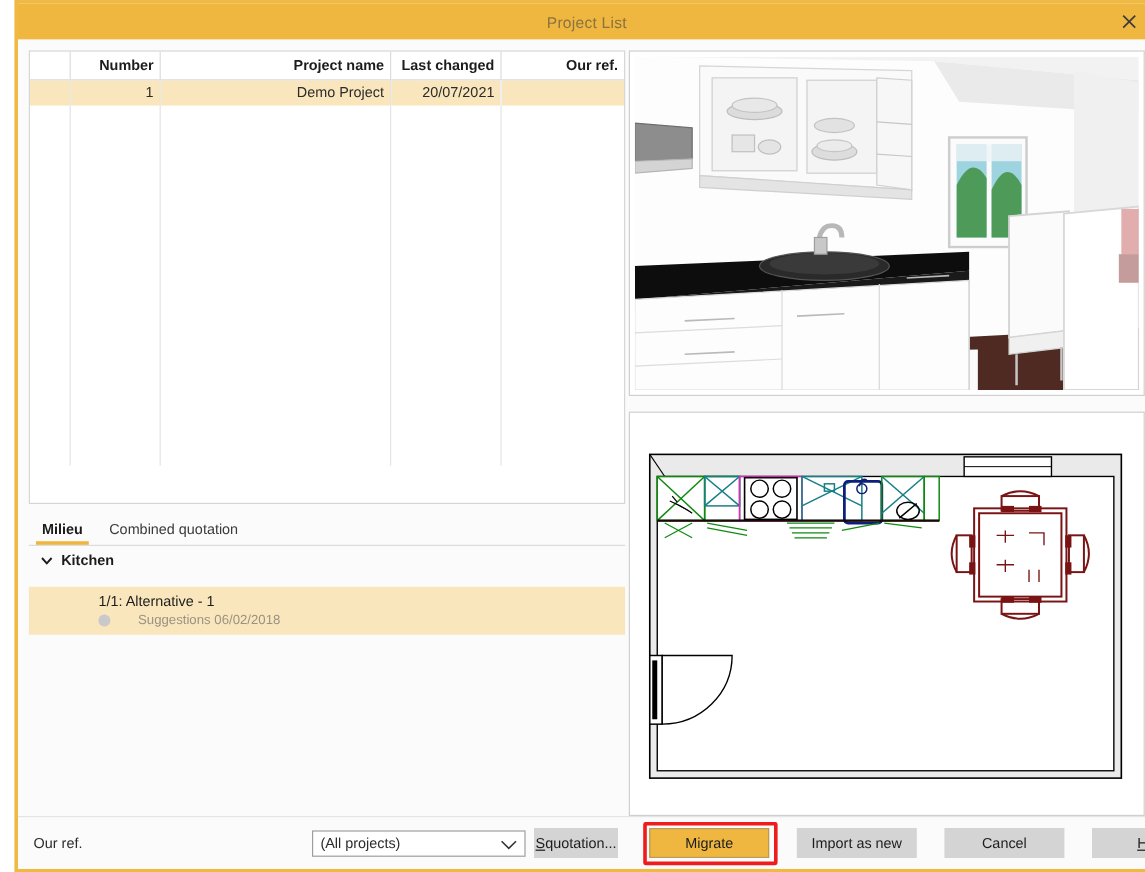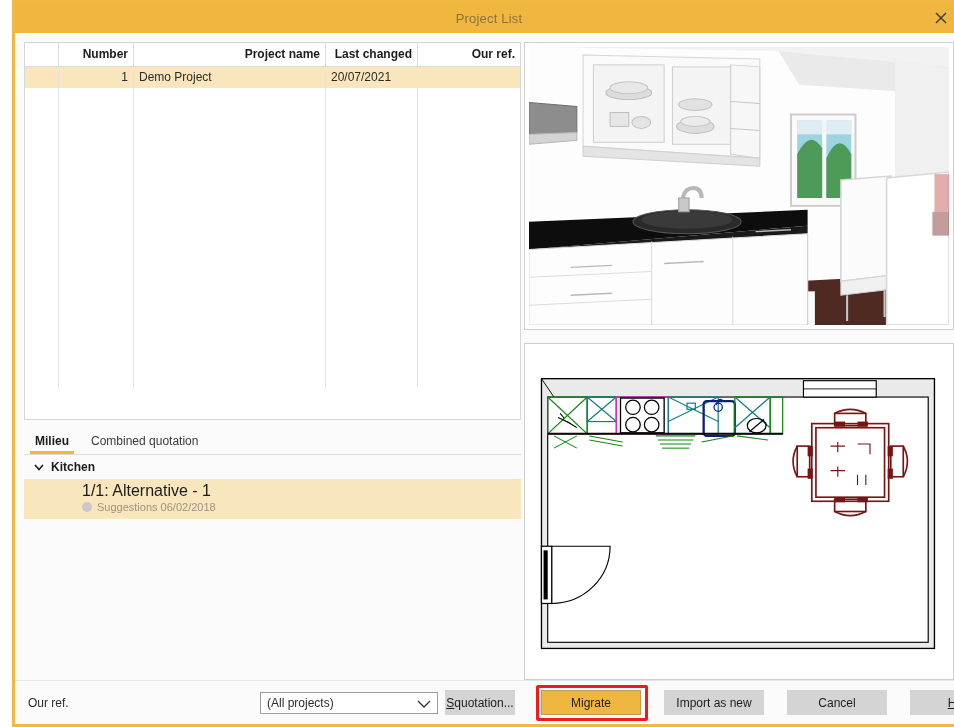--- a/index.html
+++ b/index.html
@@ -116,21 +116,21 @@
   table.projects td {
     padding: 3px 5px 4px 5px;
     border-right: 1px solid #e4e4e4;
     white-space: nowrap;
     overflow: hidden;
     font-size: 12px;
     color: #2b2b2b;
   }
   table.projects td.c-ref { border-right: none; }
   table.projects td.num { text-align: right; }
-  tr.row-selected td { background: #fae6bc; }
+  tr.row-selected td { background: #fae6bc; text-align: right; }
   
   tr.filler td { height: 26px; padding: 0; }
   tr.filler.tall td { height: 300px; }
 
   
   .tabbar {
     flex: 0 0 auto;
     display: flex;
     align-items: center;
     height: 25px;
@@ -162,45 +162,45 @@
   .tree {
     flex: 1 1 auto;
     background: #fbfbfb;
     overflow: hidden;
     min-height: 0;
   }
   .tree-group {
     display: flex;
     align-items: center;
     gap: 6px;
-    padding: 5px 6px 5px 9px;
+    padding: 5px 6px 15px 9px;
     font-weight: bold;
     font-size: 12px;
     color: #1c1c1c;
     cursor: pointer;
   }
   .chev {
     display: inline-block;
     width: 12px; height: 12px;
     flex: 0 0 12px;
   }
   .tree-item {
     background: #fae6bc;
     padding: 4px 6px 5px 58px;
     cursor: pointer;
   }
   .tree-item-title {
-    font-size: 16px;
+    font-size: 12px;
     color: #1c1c1c;
     line-height: 16px;
   }
   .tree-item-sub {
     display: flex;
     align-items: center;
-    gap: 5px;
+    gap: 23px;
     font-size: 11px;
     color: #9b9283;
     line-height: 14px;
     margin-top: 1px;
   }
   .dot {
     width: 10px; height: 10px;
     border-radius: 50%;
     background: #c9c9c9;
     flex: 0 0 10px;

